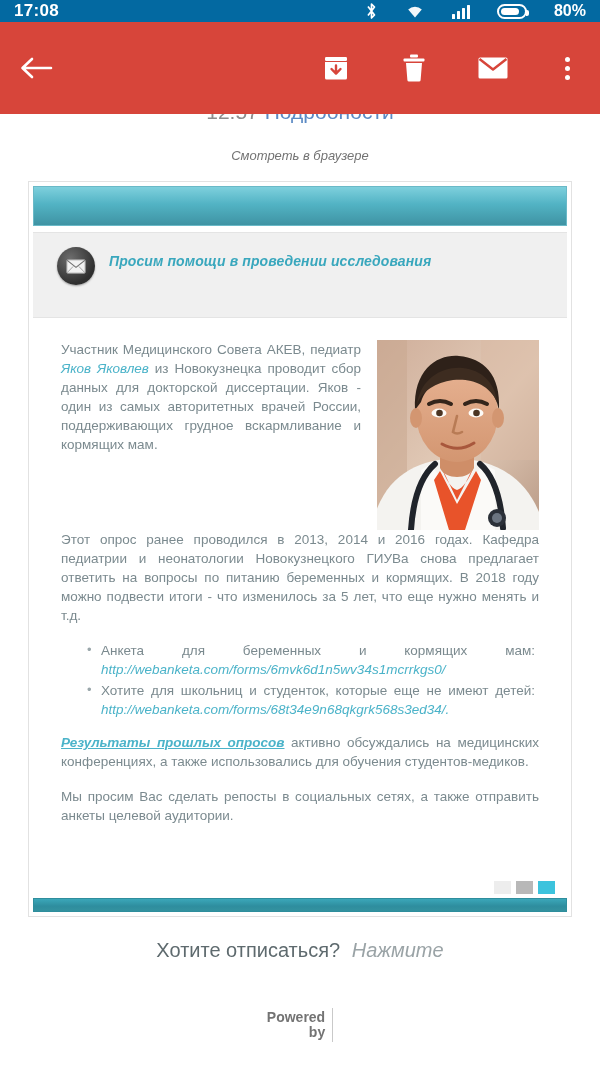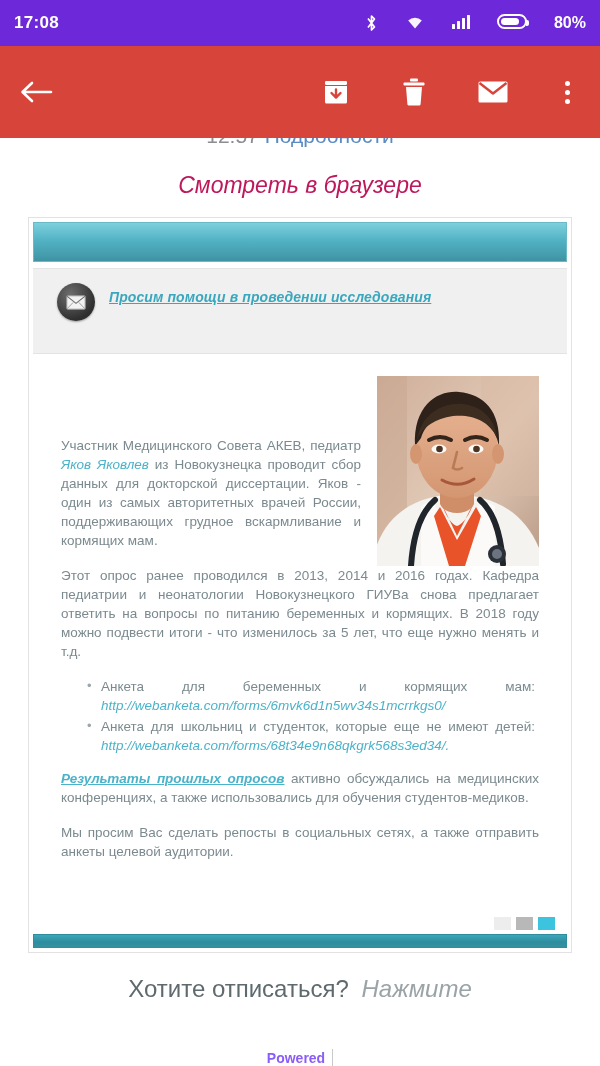--- a/index.html
+++ b/index.html
@@ -4,26 +4,26 @@
 <style>
   * { box-sizing: border-box; margin: 0; padding: 0; }
   html, body {
     width: 600px; height: 1066px;
     font-family: "Liberation Sans", sans-serif;
     background: #ffffff; overflow: hidden;
   }
 
   
   .statusbar {
-    height: 46px; background: #6d28d9;
+    height: 22px; background: #0369a1;
     display: flex; align-items: center; justify-content: space-between;
     padding: 0 14px; color: #ffffff;
   }
   .status-time { font-size: 17px; font-weight: bold; letter-spacing: .3px; }
-  .status-icons { display: flex; align-items: flex-start; gap: 27px; }
+  .status-icons { display: flex; align-items: center; gap: 27px; }
   .bt-icon svg, .wifi-icon svg { display: block; }
   .signal { display: flex; align-items: flex-end; gap: 2px; height: 15px; }
   .signal i { display: block; width: 3px; background: #fff; border-radius: .5px; }
   .signal i:nth-child(1){height:5px}
   .signal i:nth-child(2){height:8px}
   .signal i:nth-child(3){height:11px}
   .signal i:nth-child(4){height:14px}
   .battery {
     width: 30px; height: 15px; border: 2px solid #fff; border-radius: 8px;
     position: relative; display: flex; align-items: center; padding: 2px;
@@ -50,22 +50,22 @@
 
   
   .content { position: relative; background: #ffffff; height: 940px; overflow: hidden; }
   .cut-line {
     position:absolute; top:-14px; left:0; right:0; height: 26px;
     text-align:center; font-size:21px; color:#5b8ac4; overflow:hidden;
   }
   .cut-line b { color:#8d8d8d; font-weight:normal; }
 
   .browser-link {
-    text-align:center; font-style: italic; font-size: 23px;
-    color: #be185d; padding: 34px 0 18px;
+    text-align:center; font-style: italic; font-size: 13px;
+    color: #737373; padding: 34px 0 18px;
   }
 
   
   .mail-wrap { padding: 0 28px; }
   .mail-card { border: 1px solid #e2e2e2; background: #ffffff; }
   .mail-topbar {
     height: 40px; margin: 4px 4px 0 4px;
     background: linear-gradient(to bottom, #7ed0dd 0%, #52b3c4 45%, #3f93a3 100%);
     border: 1px solid #6ab9c7;
   }
@@ -75,25 +75,25 @@
     margin: 6px 4px 0 4px;
   }
   .env-badge {
     width: 38px; height: 38px; border-radius: 50%;
     background: radial-gradient(circle at 35% 30%, #6d6d6d, #2f2f2f 70%);
     display: flex; align-items: center; justify-content: center;
     box-shadow: 0 1px 2px rgba(0,0,0,.35); flex: none; margin-left: 6px;
   }
   .mail-subject {
     font-size: 14px; font-weight: bold; font-style: italic; color: #39a7bd;
-    padding-top: 6px; letter-spacing: .1px; text-decoration: underline;
+    padding-top: 6px; letter-spacing: .1px;
   }
 
   .mail-body { padding: 22px 32px 14px 32px; background:#fff; }
-  .row { display: flex; gap: 16px; align-items: flex-end; }
+  .row { display: flex; gap: 16px; }
   .col-text { flex: 1; }
   p.t {
     font-size: 13.5px; line-height: 19px; color: #7b8a8f;
     text-align: justify; margin-bottom: 16px;
   }
   p.t.last { margin-bottom: 0; }
   .lnk { color: #4bb3c9; font-style: italic; }
   .lnk-u { color: #4bb3c9; font-style: italic; text-decoration: underline; font-weight: bold; }
   .photo {
     width: 162px; height: 190px; flex: none;
@@ -116,25 +116,25 @@
   .dots i { width: 17px; height: 13px; display:block; }
   .dots i.d1 { background:#ededed; }
   .dots i.d2 { background:#b8b8b8; }
   .dots i.d3 { background:#3cc3dd; }
   .mail-botbar {
     height: 14px; margin: 0 4px 4px 4px;
     background: linear-gradient(to bottom, #3ba7b9 0%, #2e8d9e 60%, #34929f 100%);
     border: 1px solid #2f8e9d;
   }
 
-  .unsub { text-align: center; padding: 22px 0 0 0; font-size: 24px; color: #5e6a6e; }
+  .unsub { text-align: center; padding: 22px 0 0 0; font-size: 20px; color: #5e6a6e; }
   .unsub .press { font-style: italic; color: #9aa3a6; margin-left: 6px; }
 
   .powered { display: flex; align-items: center; justify-content: center; padding: 46px 0 0 0; gap: 7px; }
-  .pw-text { text-align: right; line-height: 15px; color: #8b5cf6; font-size: 14px; font-weight: bold; }
+  .pw-text { text-align: right; line-height: 15px; color: #737373; font-size: 14px; font-weight: bold; }
   .pw-divider { width: 1px; height: 34px; background: #c9c9c9; }
   .acy-logo { font-size: 39px; letter-spacing: -1px; line-height: 39px; }
   .acy-logo .acy { color: #8b8b8b; }
   .acy-logo .mailing { color: #3da8e6; }
 </style>
 </head>
 <body>
 
 <div class="statusbar">
   <div class="status-time">17:08</div>
@@ -288,21 +288,21 @@
         </div>
 
         <p class="t">Этот опрос ранее проводился в 2013, 2014 и 2016 годах. Кафедра педиатрии и неонатологии Новокузнецкого ГИУВа снова предлагает ответить на вопросы по питанию беременных и кормящих. В 2018 году можно подвести итоги - что изменилось за 5 лет, что еще нужно менять и т.д.</p>
 
         <ul class="bullets">
           <li>
             <span>Анкета для беременных и кормящих мам:</span>
             <span class="lnk">http://webanketa.com/forms/6mvk6d1n5wv34s1mcrrkgs0/</span>
           </li>
           <li>
-            <span>Анкета для школьниц и студенток, которые еще не имеют детей:</span>
+            <span>Хотите для школьниц и студенток, которые еще не имеют детей:</span>
             <span class="lnk">http://webanketa.com/forms/68t34e9n68qkgrk568s3ed34/.</span>
           </li>
         </ul>
 
         <p class="t">
           <span class="lnk-u">Результаты прошлых опросов</span>
           <span>активно обсуждались на медицинских конференциях, а также использовались для обучения студентов-медиков.</span>
         </p>
         <p class="t last">Мы просим Вас сделать репосты в социальных сетях, а также отправить анкеты целевой аудитории.</p>
       </div>

